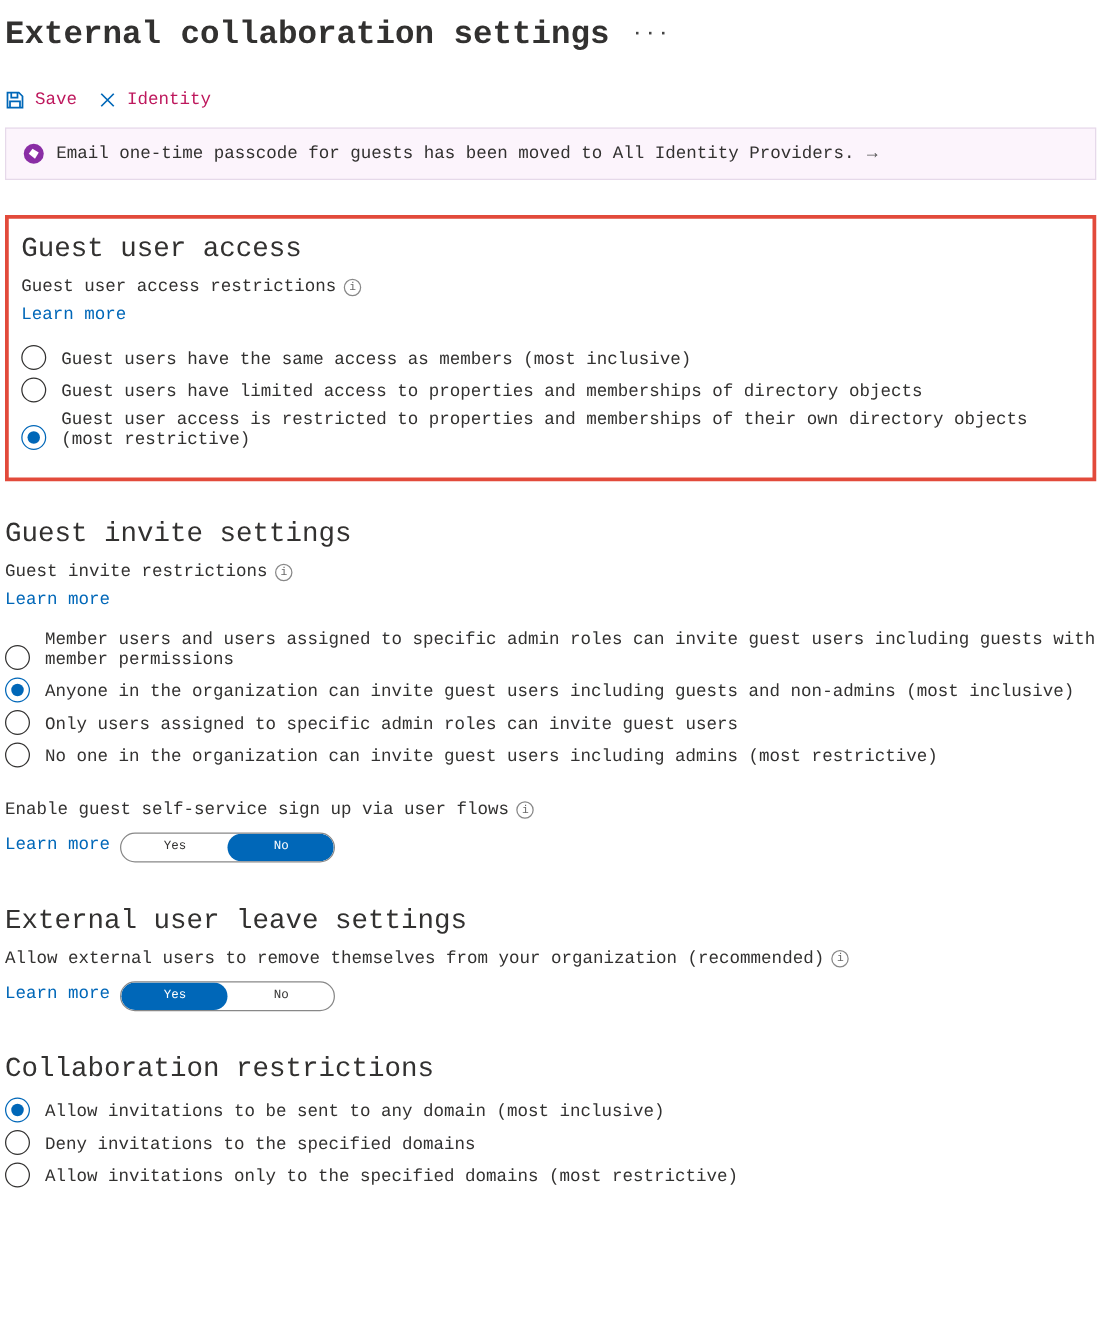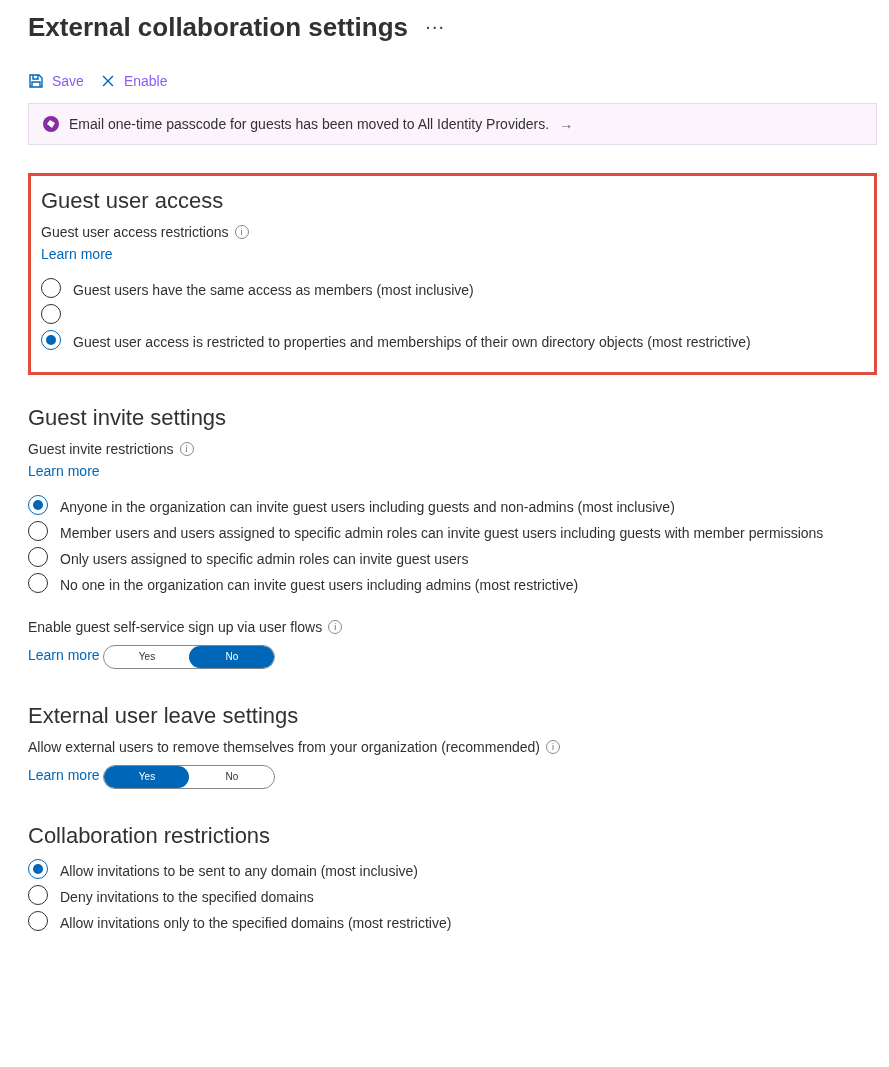--- a/index.html
+++ b/index.html
@@ -1,20 +1,20 @@
 <!DOCTYPE html>
 <html><head>
 <meta charset="utf-8">
 <style>
   html,body{margin:0;padding:0;font-family:"Segoe UI",Arial,sans-serif;color:#323130;background:#fff;font-size:14px;}
-  .page{width:889px;min-height:1067px;box-sizing:border-box;padding:12px 12px 30px 28px;}
+  .page{width:889px;min-height:1067px;box-sizing:border-box;padding:12px 12px 30px 4px;font-family:Liberation Mono, monospace;}
   h1{font-size:26px;font-weight:600;margin:0 0 24px 0;display:flex;align-items:center;gap:18px;}
   .ellipsis-dots{font-size:14px;letter-spacing:2px;color:#444;}
   .cmdbar{display:flex;gap:16px;padding:6px 0 14px 0;}
-  .cmdbtn{display:flex;align-items:center;gap:8px;cursor:pointer;color:#8b5cf6;}
+  .cmdbtn{display:flex;align-items:center;gap:8px;cursor:pointer;color:#be185d;}
   .cmdbtn svg{width:16px;height:16px;}
   .banner{background:#fcf4fc;border:1px solid #e6d9ea;padding:12px 14px;display:flex;align-items:center;gap:10px;margin-bottom:28px;}
   .banner .circle{width:16px;height:16px;border-radius:50%;background:#8a2da5;display:flex;align-items:center;justify-content:center;}
   .banner .circle svg{width:10px;height:10px;fill:#fff;}
   .banner .arrow{color:#555;}
   .hl{border:3px solid #e24a3b;padding:12px 10px 16px 10px;margin-bottom:26px;}
   h2{font-size:22px;font-weight:400;margin:0 0 10px 0;}
   .subrow{display:flex;align-items:center;gap:6px;color:#323130;margin-top:7px;}
   .info{width:12px;height:12px;border:1px solid #888;border-radius:50%;display:inline-flex;align-items:center;justify-content:center;font-size:9px;color:#666;}
   .link{color:#0067b8;cursor:pointer;margin:6px 0 10px 0;display:inline-block;}
@@ -41,21 +41,21 @@
   <div class="cmdbtn">
     <svg viewBox="0 0 16 16">
           <path fill="none" stroke="#0067b8" stroke-width="1.4" d="M2 2h9l3 3v9H2z M5 2v4h5V2 M4 14v-5h8v5"></path>
         </svg>
     <span>Save</span>
   </div>
   <div class="cmdbtn">
     <svg viewBox="0 0 16 16">
           <path stroke="#0067b8" stroke-width="1.4" d="M3 3l10 10M13 3L3 13"></path>
         </svg>
-    <span>Enable</span>
+    <span>Identity</span>
   </div>
 </div>
 
 <div class="banner">
   <span class="circle">
         <svg viewBox="0 0 10 10">
           <path d="M1 5l3-4 5 3-3 5z"></path>
         </svg>
       </span>
   <span>Email one-time passcode for guests has been moved to All Identity Providers.</span>
@@ -69,43 +69,44 @@
     <span class="info">i</span>
   </div>
   <span class="link">Learn more</span>
   <div id="ga-opts">
         <div class="radio-row">
           <span class="radio"></span>
           <span>Guest users have the same access as members (most inclusive)</span>
         </div>
         <div class="radio-row">
           <span class="radio"></span>
+          <span>Guest users have limited access to properties and memberships of directory objects</span>
         </div>
         <div class="radio-row">
           <span class="radio sel"></span>
           <span>Guest user access is restricted to properties and memberships of their own directory objects (most restrictive)</span>
         </div>
       </div>
 </div>
 
 <div class="section">
   <h2>Guest invite settings</h2>
   <div class="subrow">
     <span>Guest invite restrictions</span>
     <span class="info">i</span>
   </div>
   <span class="link">Learn more</span>
   <div id="inv-opts">
         <div class="radio-row">
+          <span class="radio"></span>
+          <span>Member users and users assigned to specific admin roles can invite guest users including guests with member permissions</span>
+        </div>
+        <div class="radio-row">
           <span class="radio sel"></span>
           <span>Anyone in the organization can invite guest users including guests and non-admins (most inclusive)</span>
-        </div>
-        <div class="radio-row">
-          <span class="radio"></span>
-          <span>Member users and users assigned to specific admin roles can invite guest users including guests with member permissions</span>
         </div>
         <div class="radio-row">
           <span class="radio"></span>
           <span>Only users assigned to specific admin roles can invite guest users</span>
         </div>
         <div class="radio-row">
           <span class="radio"></span>
           <span>No one in the organization can invite guest users including admins (most restrictive)</span>
         </div>
       </div>

